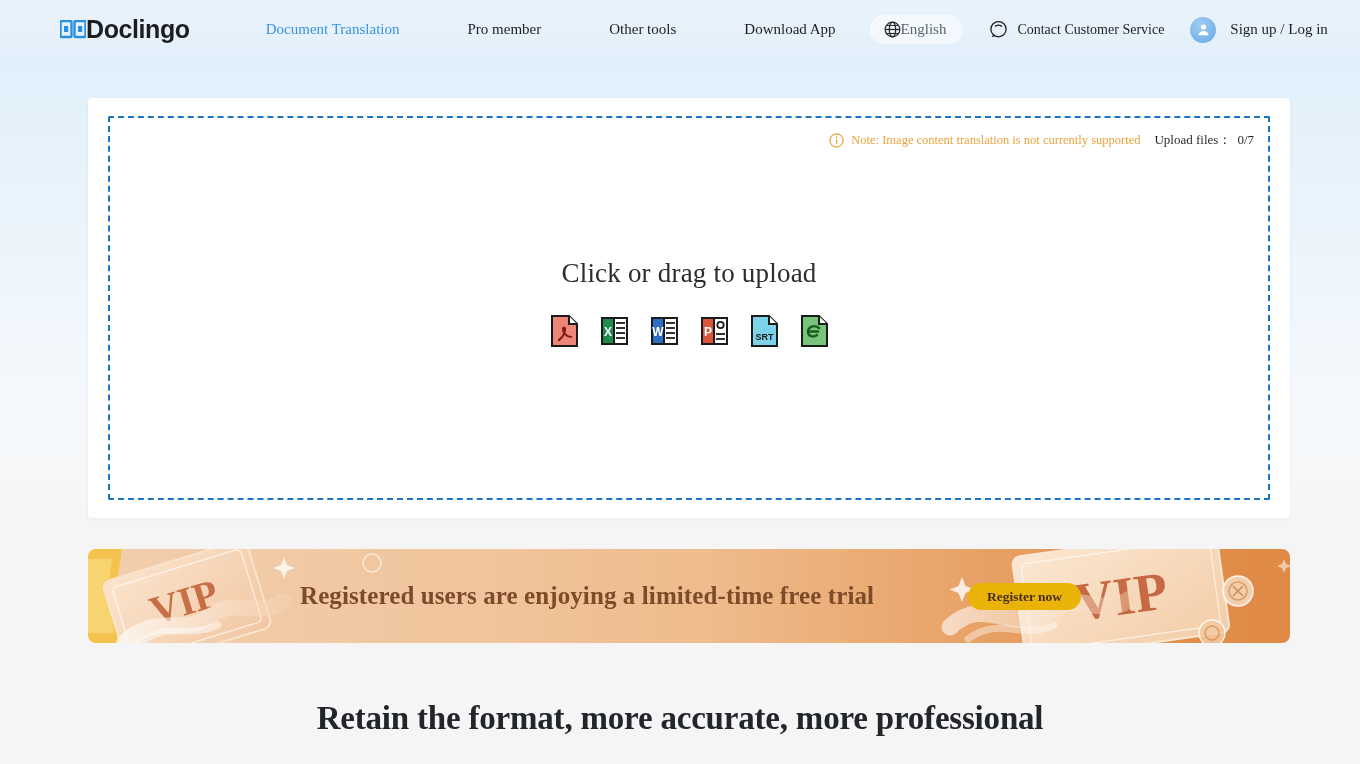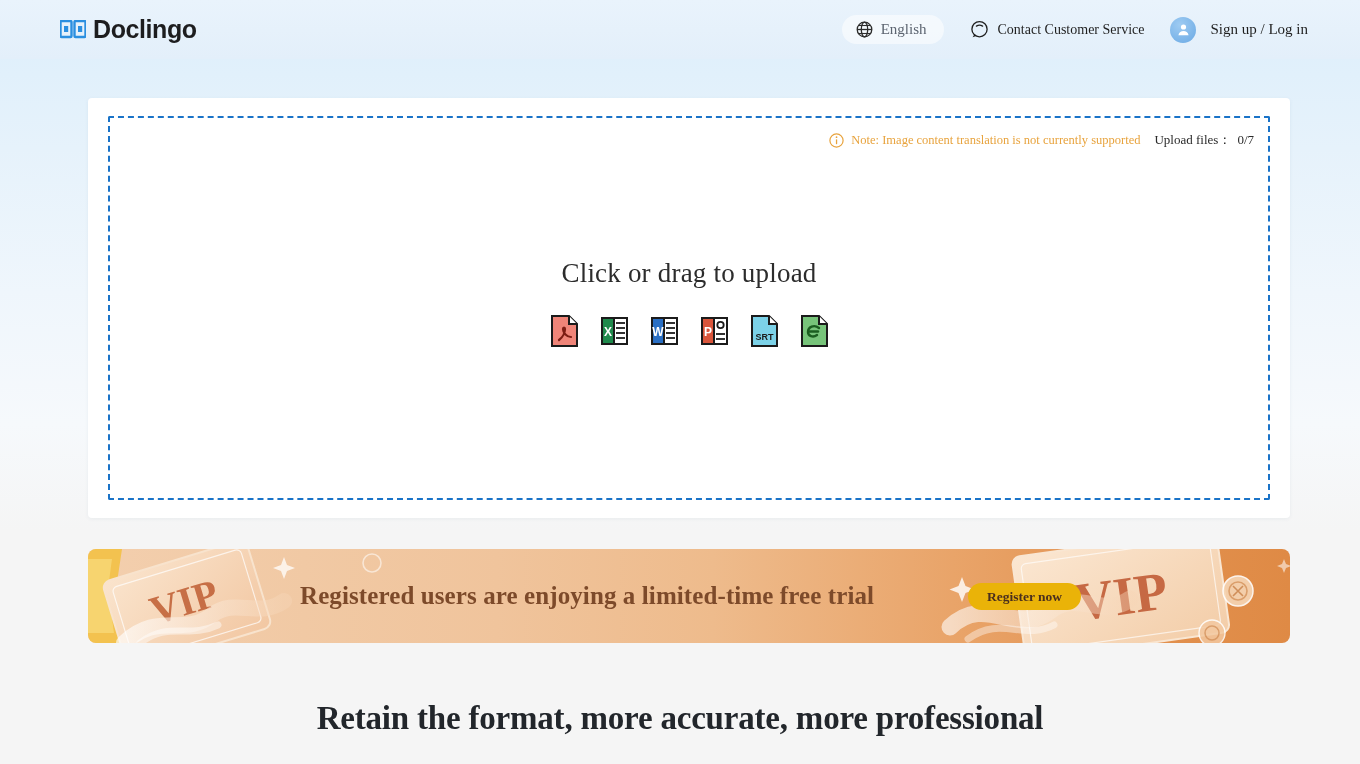--- a/index.html
+++ b/index.html
@@ -42,21 +42,20 @@
     height: 59px;
     display: flex;
     align-items: center;
     z-index: 10;
     background: linear-gradient(180deg, #e9f3fc 0%, #e3effa 100%);
   }
 
   .logo {
     display: flex;
     align-items: center;
-    gap: 7px;
     margin-left: 60px;
     cursor: pointer;
   }
   .logo-mark {
     width: 26px; height: 19px;
     display: block;
   }
   .logo-text {
     font-family: "Liberation Sans", sans-serif;
     font-size: 25px;
@@ -83,21 +82,20 @@
   .header-right {
     margin-left: auto;
     display: flex;
     align-items: center;
     margin-right: 52px;
   }
 
   .lang-pill {
     display: flex;
     align-items: center;
-    gap: 8px;
     background: rgba(255,255,255,0.55);
     border-radius: 17px;
     padding: 6px 17px 6px 14px;
     cursor: pointer;
   }
   .lang-label {
     font-size: 15px;
     color: #5c6470;
   }
 
@@ -260,20 +258,26 @@
   <div class="logo">
     <svg class="logo-mark" viewBox="0 0 26 19">
       <rect x="0.5" y="1" width="11" height="16" rx="1" fill="none" stroke="#2b8fe0" stroke-width="2.4"></rect>
       <rect x="14.5" y="1" width="11" height="16" rx="1" fill="none" stroke="#2b8fe0" stroke-width="2.4"></rect>
       <rect x="4" y="6" width="4.2" height="6" fill="#2b8fe0"></rect>
       <rect x="18" y="6" width="4.2" height="6" fill="#2b8fe0"></rect>
     </svg>
     <span class="logo-text">Doclingo</span>
   </div>
 
+  <nav class="nav">
+    <span class="nav-item active">Document Translation</span>
+    <span class="nav-item">Pro member</span>
+    <span class="nav-item">Other tools</span>
+    <span class="nav-item">Download App</span>
+  </nav>
 
   <div class="header-right">
 
     <div class="lang-pill">
       <svg width="17" height="17" viewBox="0 0 17 17">
         <circle cx="8.5" cy="8.5" r="7.3" fill="none" stroke="#2c2c2c" stroke-width="1.3"></circle>
         <ellipse cx="8.5" cy="8.5" rx="3.2" ry="7.3" fill="none" stroke="#2c2c2c" stroke-width="1.3"></ellipse>
         <line x1="1.2" y1="8.5" x2="15.8" y2="8.5" stroke="#2c2c2c" stroke-width="1.3"></line>
         <line x1="2.4" y1="4.5" x2="14.6" y2="4.5" stroke="#2c2c2c" stroke-width="1.1"></line>
         <line x1="2.4" y1="12.5" x2="14.6" y2="12.5" stroke="#2c2c2c" stroke-width="1.1"></line>

